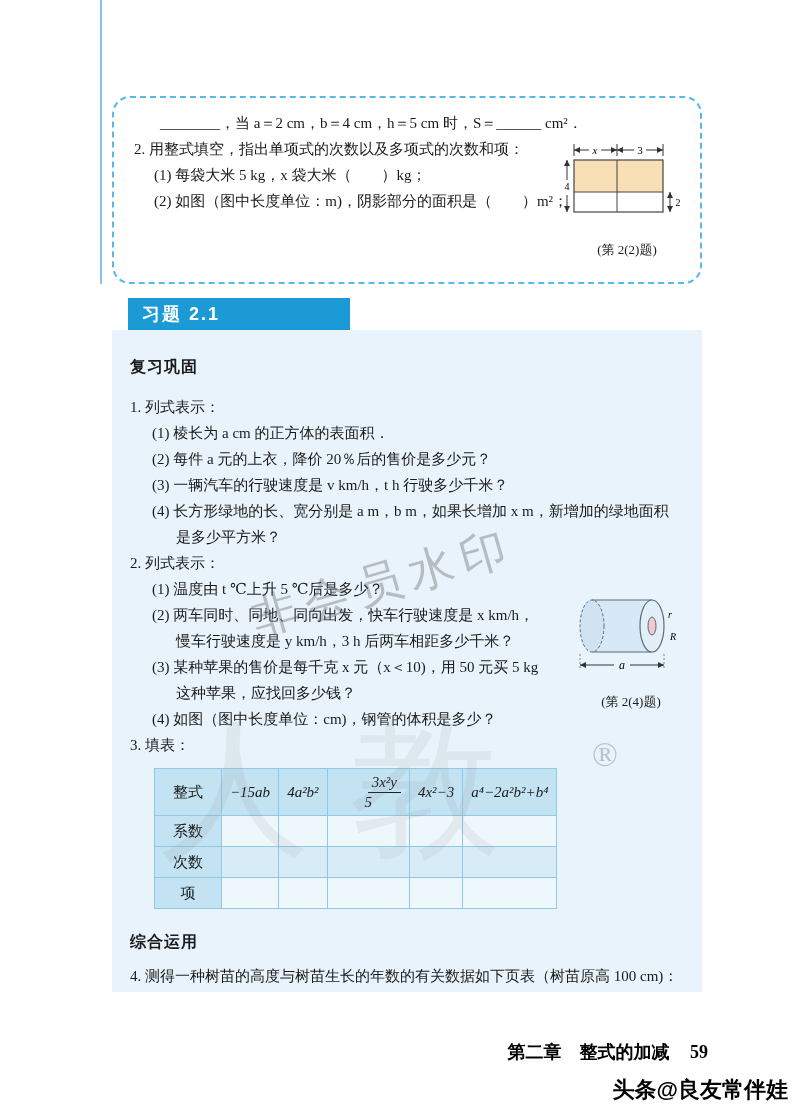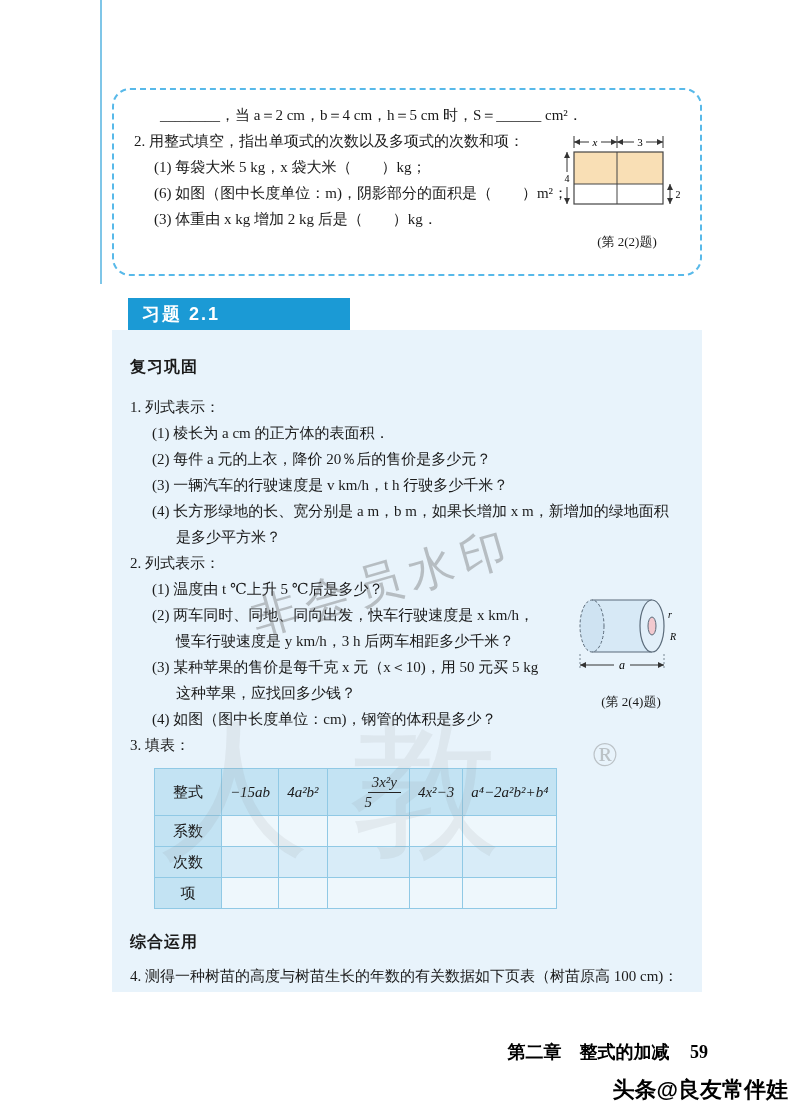--- a/index.html
+++ b/index.html
@@ -1,21 +1,21 @@
 <!DOCTYPE html>
 <html><head>
 <meta charset="utf-8">
 <style>
   html,body{margin:0;padding:0;background:#fff;}
   .page{position:relative;width:794px;height:1111px;background:#ffffff;overflow:hidden;
         font-family:"Liberation Serif","DejaVu Serif",serif;color:#1a1a1a;font-size:15px;}
   .margin-line{position:absolute;left:100px;top:0;width:2px;height:284px;background:#7fc6e8;}
 
   
-  .dashed-box{position:absolute;left:112px;top:88px;width:590px;height:188px;
+  .dashed-box{position:absolute;left:112px;top:96px;width:590px;height:188px;
               border:2px dashed #58b9e9;border-radius:18px;box-sizing:border-box;
               padding:12px 16px 0 20px;line-height:26px;background:#fff;}
   .db-intro{margin-left:26px;}
   .db-item{margin-left:20px;}
   .fig1{position:absolute;right:4px;top:42px;width:138px;text-align:center;}
   .fig-caption{font-size:13px;line-height:16px;margin-top:2px;}
 
   
   .banner{position:absolute;left:128px;top:298px;width:222px;height:32px;background:#1b9ad5;
           color:#fff;font-size:18px;font-weight:bold;line-height:32px;padding-left:14px;
@@ -63,22 +63,21 @@
 <body>
 
 <div class="page">
 
   <div class="margin-line"></div>
 
   <div class="dashed-box">
     <div class="db-intro">________，当 a＝2 cm，b＝4 cm，h＝5 cm 时，S＝______ cm²．</div>
     <div class="db-q2">2. 用整式填空，指出单项式的次数以及多项式的次数和项：</div>
     <div class="db-item">(1) 每袋大米 5 kg，x 袋大米（　　）kg；</div>
-    <div class="db-item">(6) 如图（图中长度单位：m)，阴影部分的面积是（　　）m²；</div>
-    <div class="db-item">(3) 体重由 x kg 增加 2 kg 后是（　　）kg．</div>
+    <div class="db-item">(2) 如图（图中长度单位：m)，阴影部分的面积是（　　）m²；</div>
 
     <div class="fig1">
       <svg width="134" height="92" viewBox="0 0 134 92">
         <defs>
           <marker id="mE" markerWidth="8" markerHeight="8" refX="6" refY="3" orient="auto">
             <path d="M0,0 L6,3 L0,6 Z" fill="#333"></path>
           </marker>
           <marker id="mS" markerWidth="8" markerHeight="8" refX="1" refY="3" orient="auto">
             <path d="M7,0 L1,3 L7,6 Z" fill="#333"></path>
           </marker>

